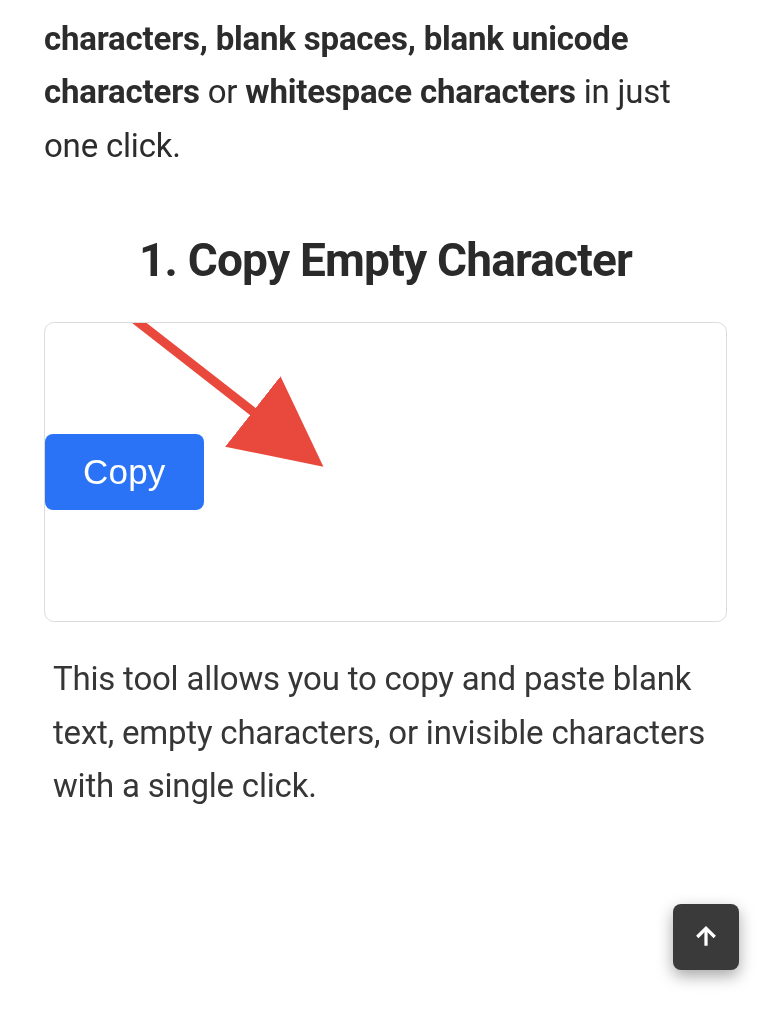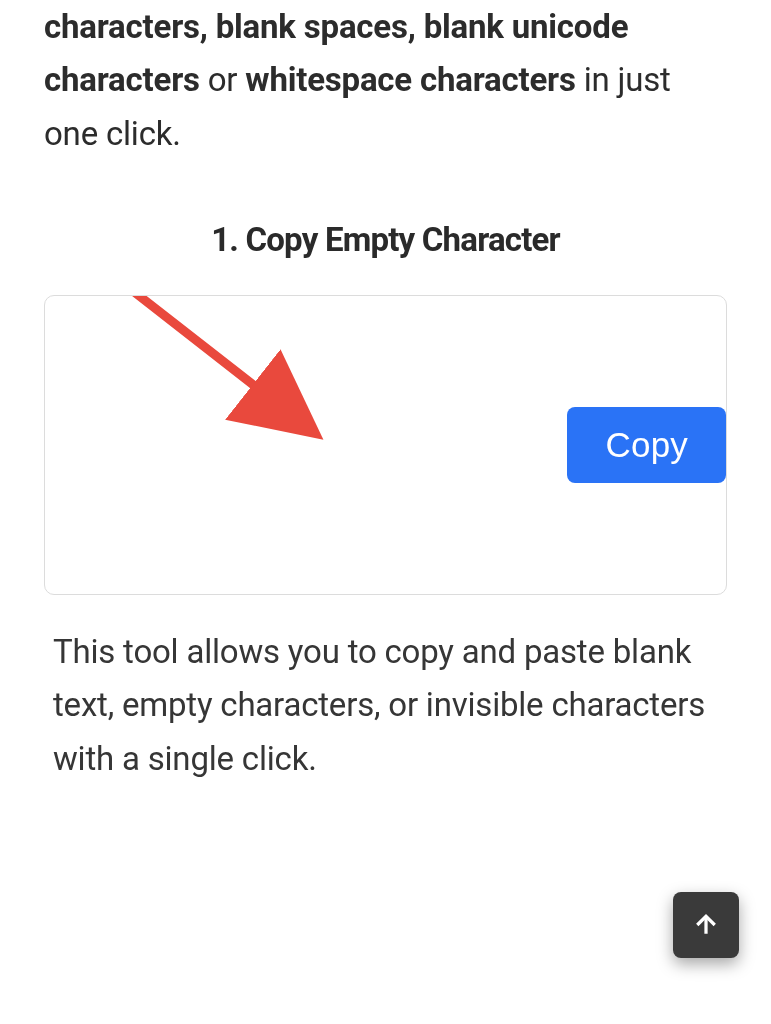--- a/index.html
+++ b/index.html
@@ -17,41 +17,41 @@
     padding: 0 44px 0 44px;
     position: relative;
     width: 100%;
     height: 100%;
   }
   .intro {
     font-size: 33px;
     line-height: 1.62;
     letter-spacing: -0.2px;
     color: #2c2c2c;
-    margin-top: 0;
+    margin-top: 12px;
     padding-top: 0;
   }
   .intro .b { font-weight: 700; }
   .section-title {
-    font-size: 33px;
+    font-size: 46px;
     font-weight: 700;
     letter-spacing: -0.8px;
     text-align: center;
     line-height: 1.22;
     margin: 60px auto 28px auto;
     color: #2a2a2a;
   }
   .copy-box {
     border: 1px solid #dcdcdc;
     border-radius: 10px;
     width: 100%;
     height: 300px;
     display: flex;
     align-items: center;
-    justify-content: flex-end;
+    justify-content: flex-start;
     margin-top: 34px;
     position: relative;
   }
   .copy-btn {
     background: #2a73f6;
     color: #ffffff;
     border: none;
     border-radius: 8px;
     font-size: 35px;
     padding: 18px 38px;

